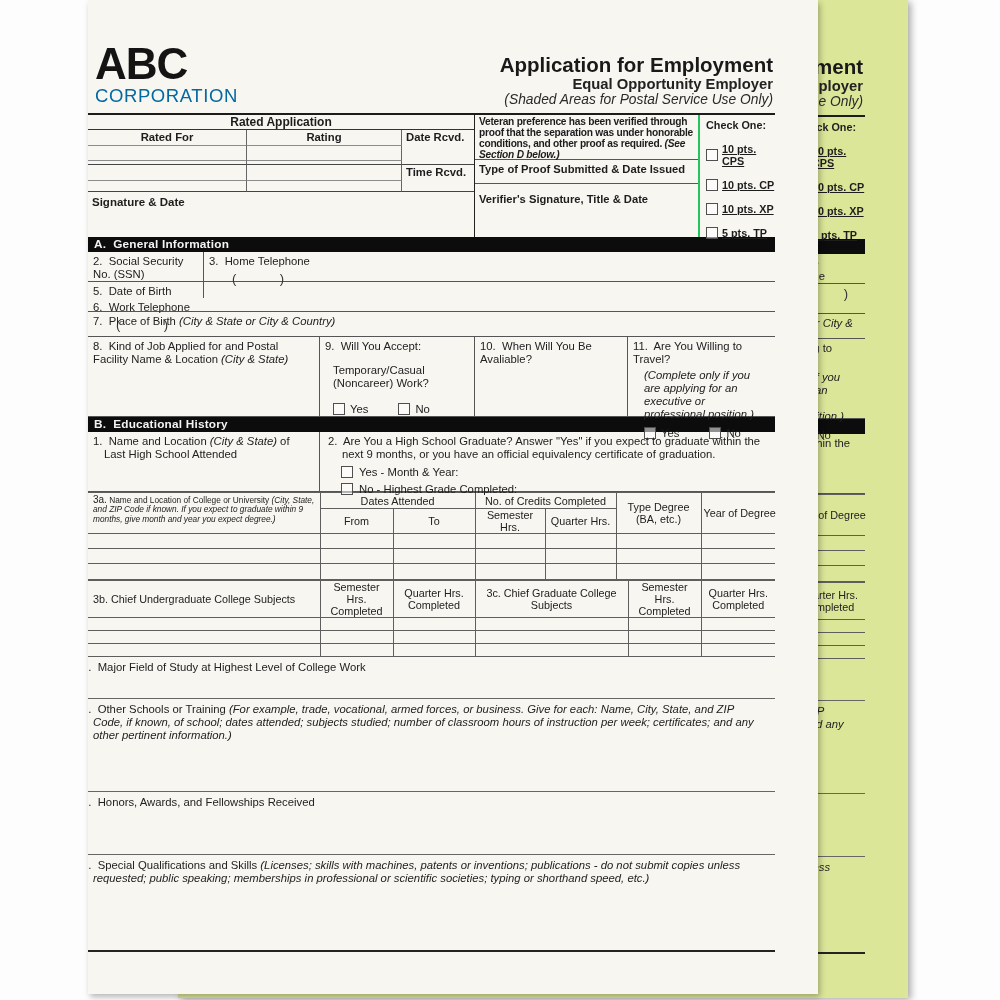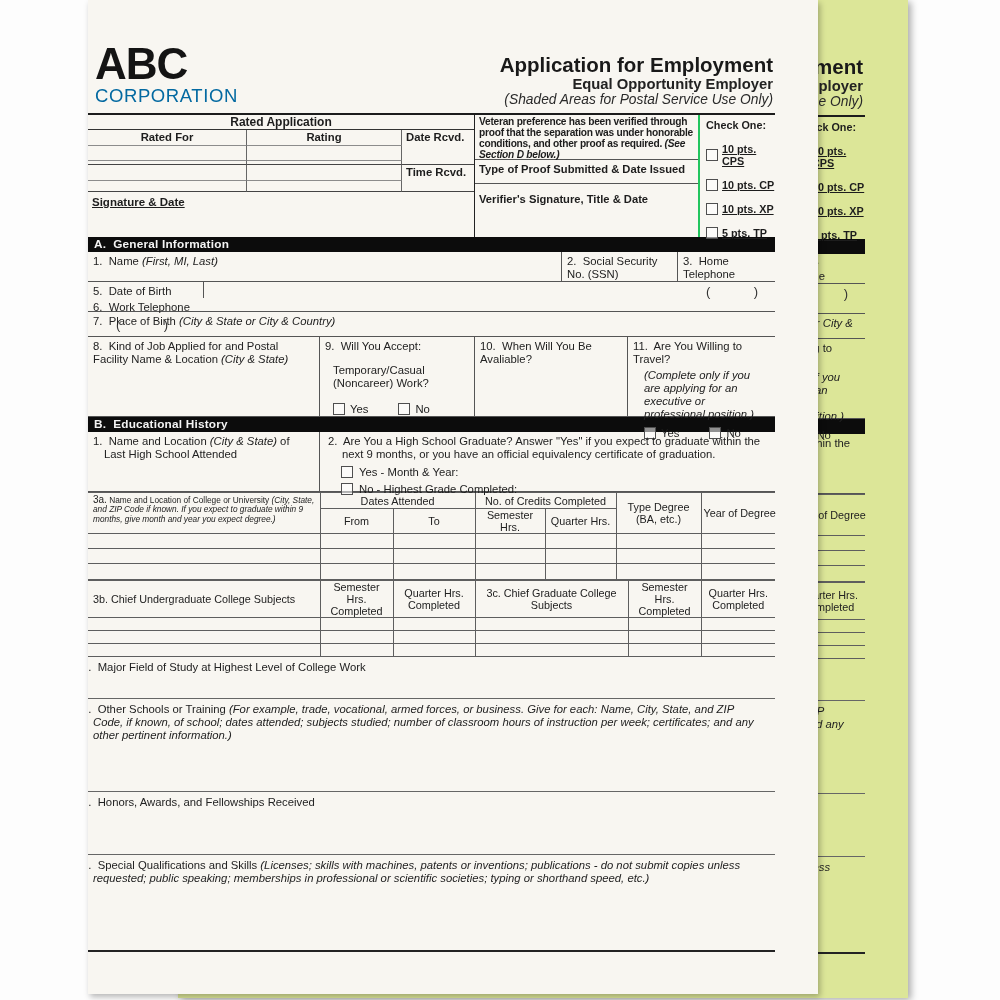--- a/index.html
+++ b/index.html
@@ -26,21 +26,21 @@
   .top-table{display:flex;height:122px;box-sizing:border-box;}
   .rated-panel{width:387px;border-right:1.5px solid #222;box-sizing:border-box;display:flex;flex-direction:column;}
   .rated-title{height:14px;line-height:14px;text-align:center;font-weight:bold;font-size:12px;border-bottom:1px solid #333;}
   .rated-grid{flex:1;display:grid;grid-template-columns:159px 155px 1fr;grid-template-rows:16px 15px 4px 16px 11px 1fr;}
   .rc{box-sizing:border-box;font-size:11.3px;line-height:14px;}
   .ctr{text-align:center;}
   .pl{padding-left:4px;}
   .br{border-right:1px solid #666;}
   .bb{border-bottom:1px solid #8c8c8c;}
   .bbd{border-bottom:1px solid #444;}
-  .sig{grid-column:1/4;padding:3px 0 0 4px;font-size:11.5px;text-decoration:underline;}
+  .sig{grid-column:1/4;padding:3px 0 0 4px;font-size:11.5px;}
   .vet-panel{width:300px;display:flex;box-sizing:border-box;}
   .vet-left{width:225px;border-right:2px solid #22c55e;box-sizing:border-box;display:flex;flex-direction:column;}
   .vet-statement{height:45px;border-bottom:1px solid #555;font-weight:bold;font-size:10.2px;letter-spacing:-.25px;line-height:10.9px;padding:2px 2px 0 4px;box-sizing:border-box;}
   .vet-proof{height:24px;border-bottom:1px solid #555;font-weight:bold;font-size:11.2px;padding:3px 2px 0 4px;box-sizing:border-box;}
   .vet-verifier{flex:1;font-weight:bold;font-size:11.2px;padding:9px 2px 0 4px;box-sizing:border-box;}
   .vet-right{flex:1;padding:4px 0 0 6px;box-sizing:border-box;font-weight:bold;font-size:10.8px;}
   .check-option{display:flex;align-items:center;gap:4px;margin-top:12px;text-decoration:underline;}
   .cb{width:10px;height:10px;border:1px solid #4f4f4f;background:rgba(255,255,255,.55);display:inline-block;flex:none;}
   
   .section-bar{height:15px;background:#0c0c0c;color:#f4f4f4;font-weight:bold;font-size:11.8px;line-height:15px;padding-left:6px;letter-spacing:.2px;}
@@ -412,23 +412,20 @@
                 <span class="cb"></span>
                 <span>5 pts. TP</span>
               </div>
           </div>
         </div>
       </div>
 
       <div class="section-bar pw">A.  General Information</div>
 
       <div class="frow h30">
-        <div class="fc w474 br1">
-            <span class="fl"><span class="pw">1.  Name </span><i class="pw">(First, MI, Last)</i></span>
-          </div>
         <div class="fc w116 br1">
             <span class="fl pw">2.  Social Security No. (SSN)</span>
           </div>
         <div class="fc fgrow">
             <span class="fl pw">3.  Home Telephone</span>
             <div class="paren">(            )</div>
           </div>
       </div>
 
       <div class="frow h55">

